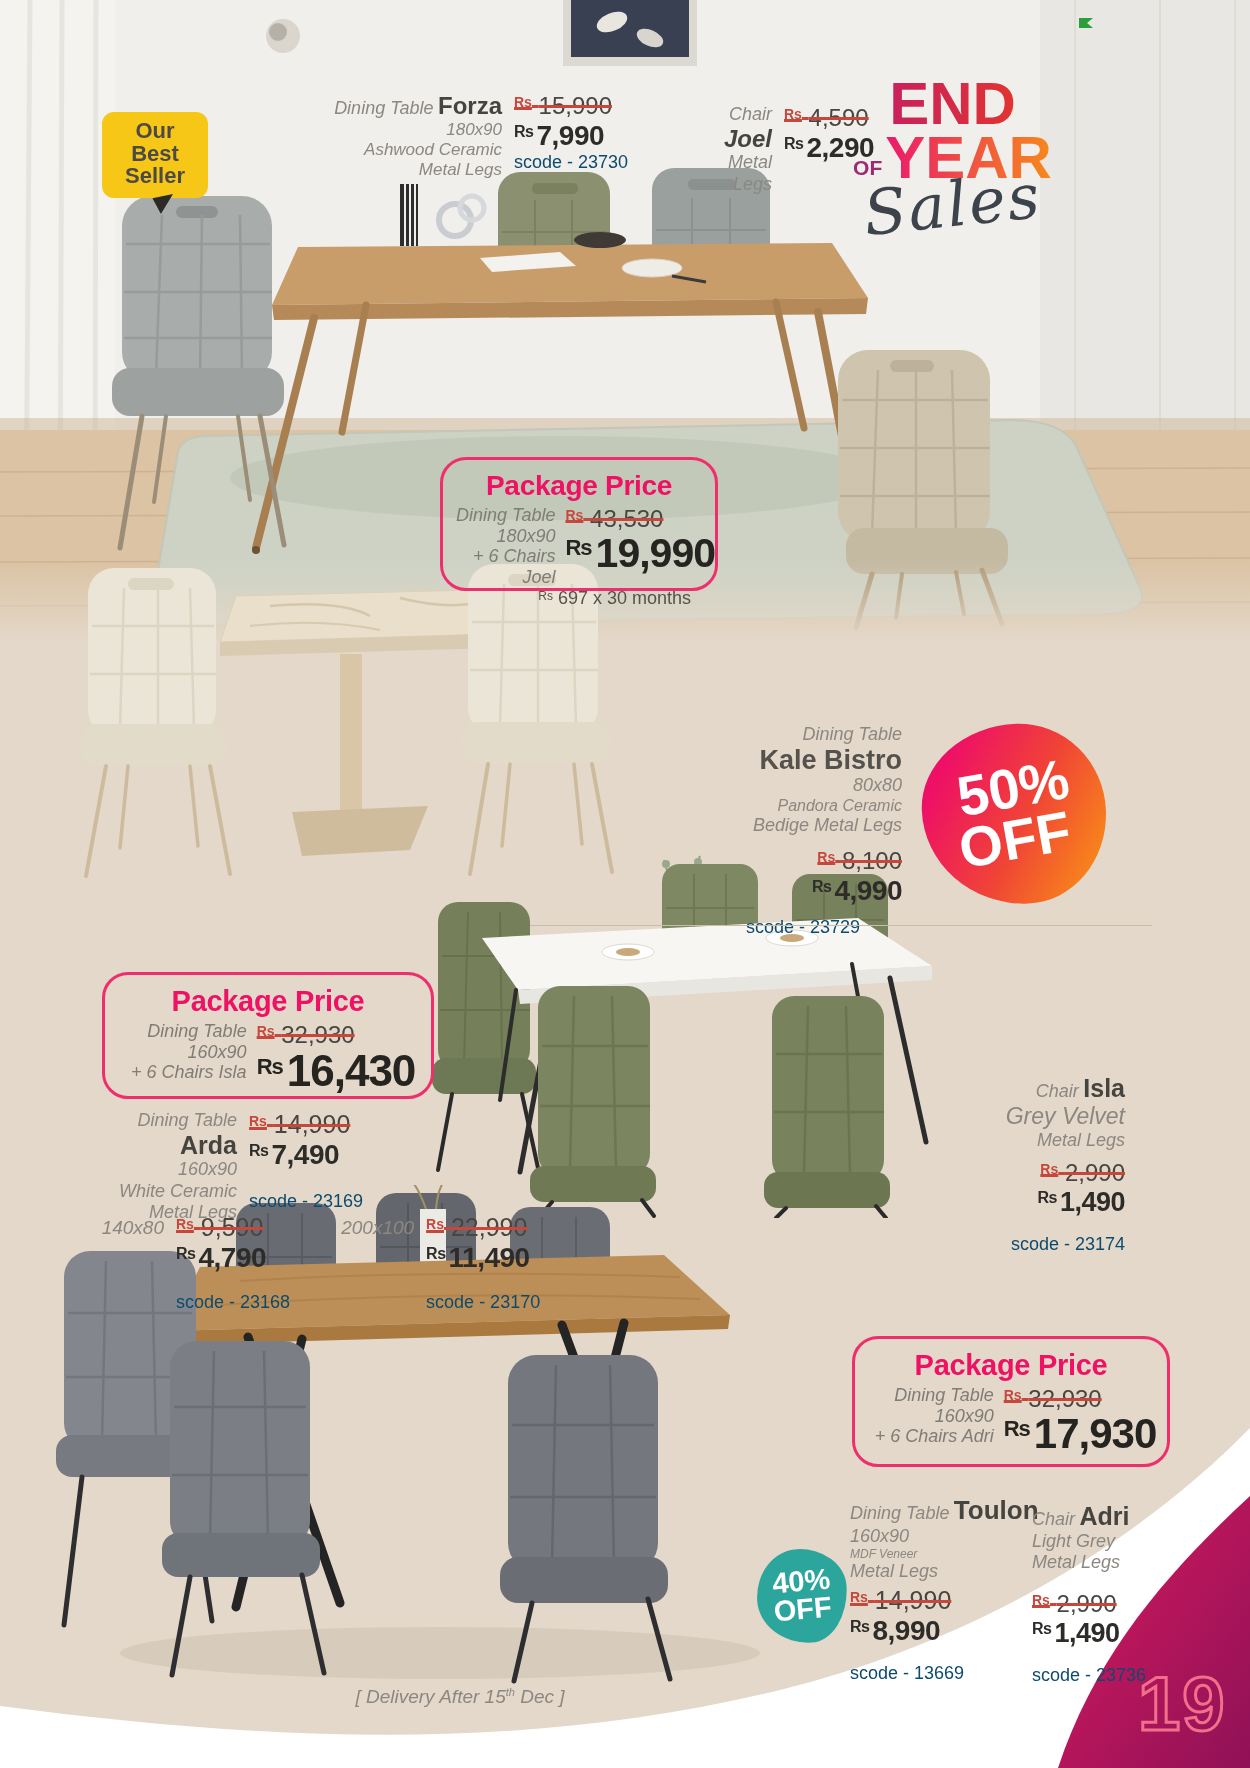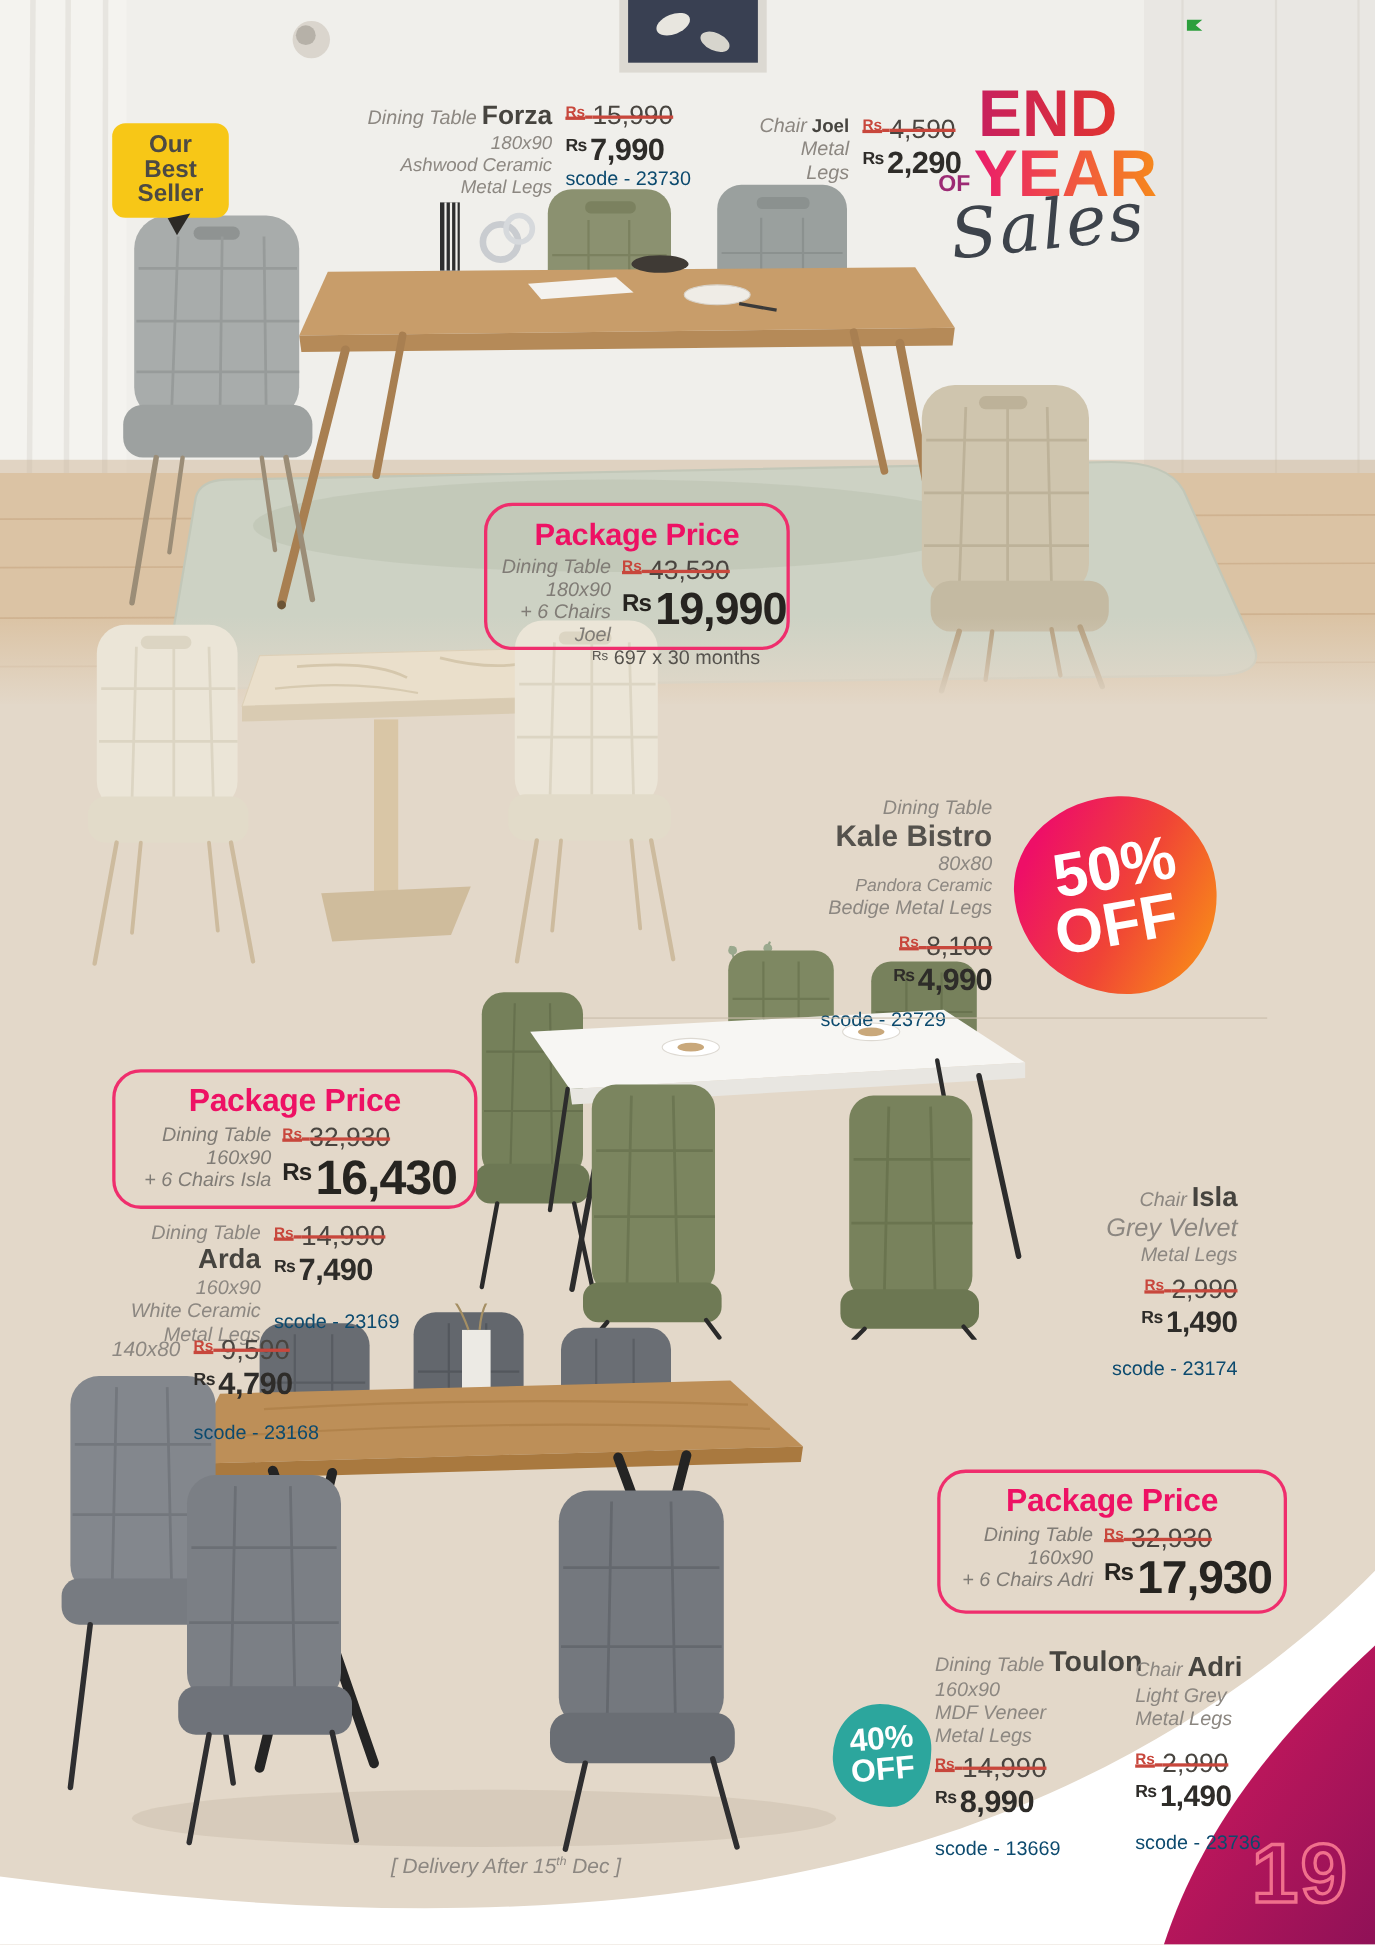--- a/index.html
+++ b/index.html
@@ -381,21 +381,21 @@
     <div class="pcol">
       <div class="old"><span class="rs">Rs</span> <span>15,990</span></div>
       <div class="new"><span class="rs">Rs</span><span>7,990</span></div>
       <div class="scode">scode - 23730</div>
     </div>
   </div>
 
   <div class="abs pblock" style="left:688px;top:104px;">
     <div class="pcol right" style="width:84px;">
       <div class="lineh"><span class="t" style="font-size:18px;">Chair</span>
-        <span class="n" style="font-size:17px;">Joel</span></div>
+        <span class="n" style="font-size:24px;font-style:italic;">Joel</span></div>
       <div class="spec" style="font-size:18px;">Metal Legs</div>
     </div>
     <div class="pcol">
       <div class="old"><span class="rs">Rs</span> <span>4,590</span></div>
       <div class="new"><span class="rs">Rs</span><span>2,290</span></div>
     </div>
   </div>
 
   <div class="pkg" style="left:440px;top:457px;width:278px;height:134px;">
     <div class="title">Package Price</div>
@@ -464,20 +464,28 @@
 
   <div class="abs" style="left:98px;top:1213px;display:flex;gap:48px;">
     <div class="pblock">
       <div class="t" style="font-size:19px;margin-top:4px;width:66px;text-align:right;">140x80</div>
       <div>
         <div class="old" style="font-size:25px;"><span class="rs">Rs</span> <span>9,590</span></div>
         <div class="new"><span class="rs">Rs</span><span>4,790</span></div>
         <div class="scode" style="margin-top:18px;">scode - 23168</div>
       </div>
     </div>
+    <div class="pblock">
+      <div class="t" style="font-size:19px;margin-top:4px;width:76px;text-align:right;">200x100</div>
+      <div>
+        <div class="old" style="font-size:25px;"><span class="rs">Rs</span> <span>22,990</span></div>
+        <div class="new"><span class="rs">Rs</span><span>11,490</span></div>
+        <div class="scode" style="margin-top:18px;">scode - 23170</div>
+      </div>
+    </div>
   </div>
 
   <div class="abs" style="left:975px;top:1074px;width:150px;text-align:right;">
     <div class="lineh"><span class="t" style="font-size:18px;">Chair</span>
       <span class="n" style="font-size:25px;">Isla</span></div>
     <div class="spec" style="font-size:23px;">Grey Velvet</div>
     <div class="spec" style="font-size:18px;">Metal Legs</div>
     <div class="old" style="margin-top:8px;"><span class="rs">Rs</span> <span>2,990</span></div>
     <div class="new" style="font-size:27px;"><span class="rs">Rs</span><span>1,490</span></div>
     <div class="scode" style="margin-top:16px;">scode - 23174</div>
@@ -495,21 +503,21 @@
         <div class="old"><span class="rs">Rs</span> <span>32,930</span></div>
         <div class="new-big" style="font-size:42px;"><span class="rs">Rs</span><span>17,930</span></div>
       </div>
     </div>
   </div>
 
   <div class="abs" style="left:850px;top:1496px;width:190px;">
     <div class="lineh"><span class="t" style="font-size:18px;">Dining Table</span>
       <span class="n" style="font-size:26px;">Toulon</span></div>
     <div class="spec" style="font-size:18px;">160x90</div>
-    <div class="spec" style="font-size:18px;font-style:italic;">MDF Veneer</div>
+    <div class="spec" style="font-size:12px;font-style:italic;">MDF Veneer</div>
     <div class="spec" style="font-size:18px;">Metal Legs</div>
     <div class="old" style="font-size:25px;margin-top:3px;"><span class="rs">Rs</span> <span>14,990</span></div>
     <div class="new"><span class="rs">Rs</span><span>8,990</span></div>
     <div class="scode" style="margin-top:16px;">scode - 13669</div>
   </div>
 
   <div class="abs" style="left:1032px;top:1502px;width:150px;">
     <div class="lineh"><span class="t" style="font-size:18px;">Chair</span>
       <span class="n" style="font-size:25px;">Adri</span></div>
     <div class="spec" style="font-size:18px;">Light Grey</div>

